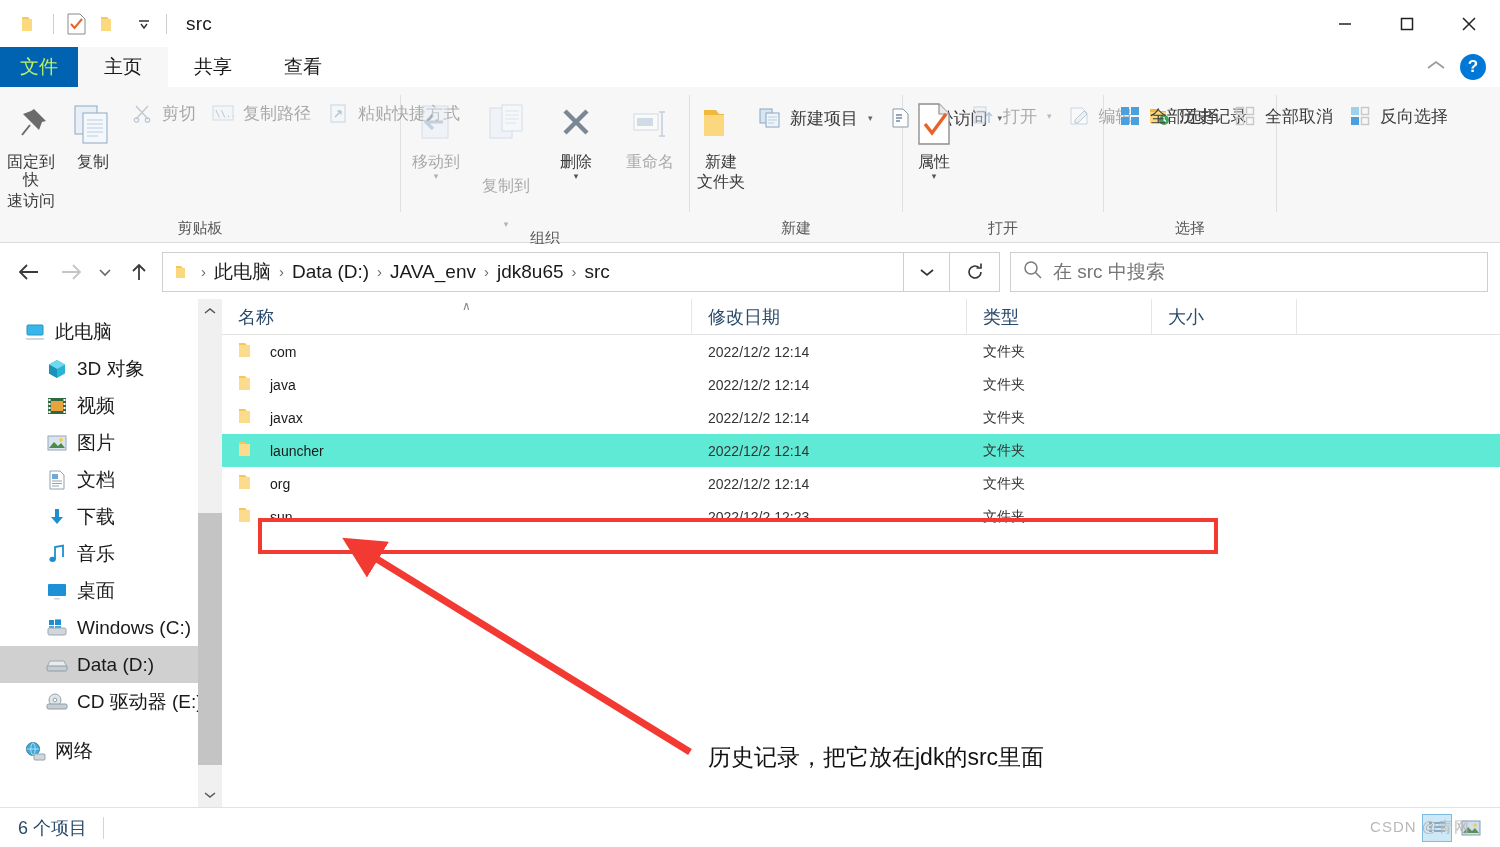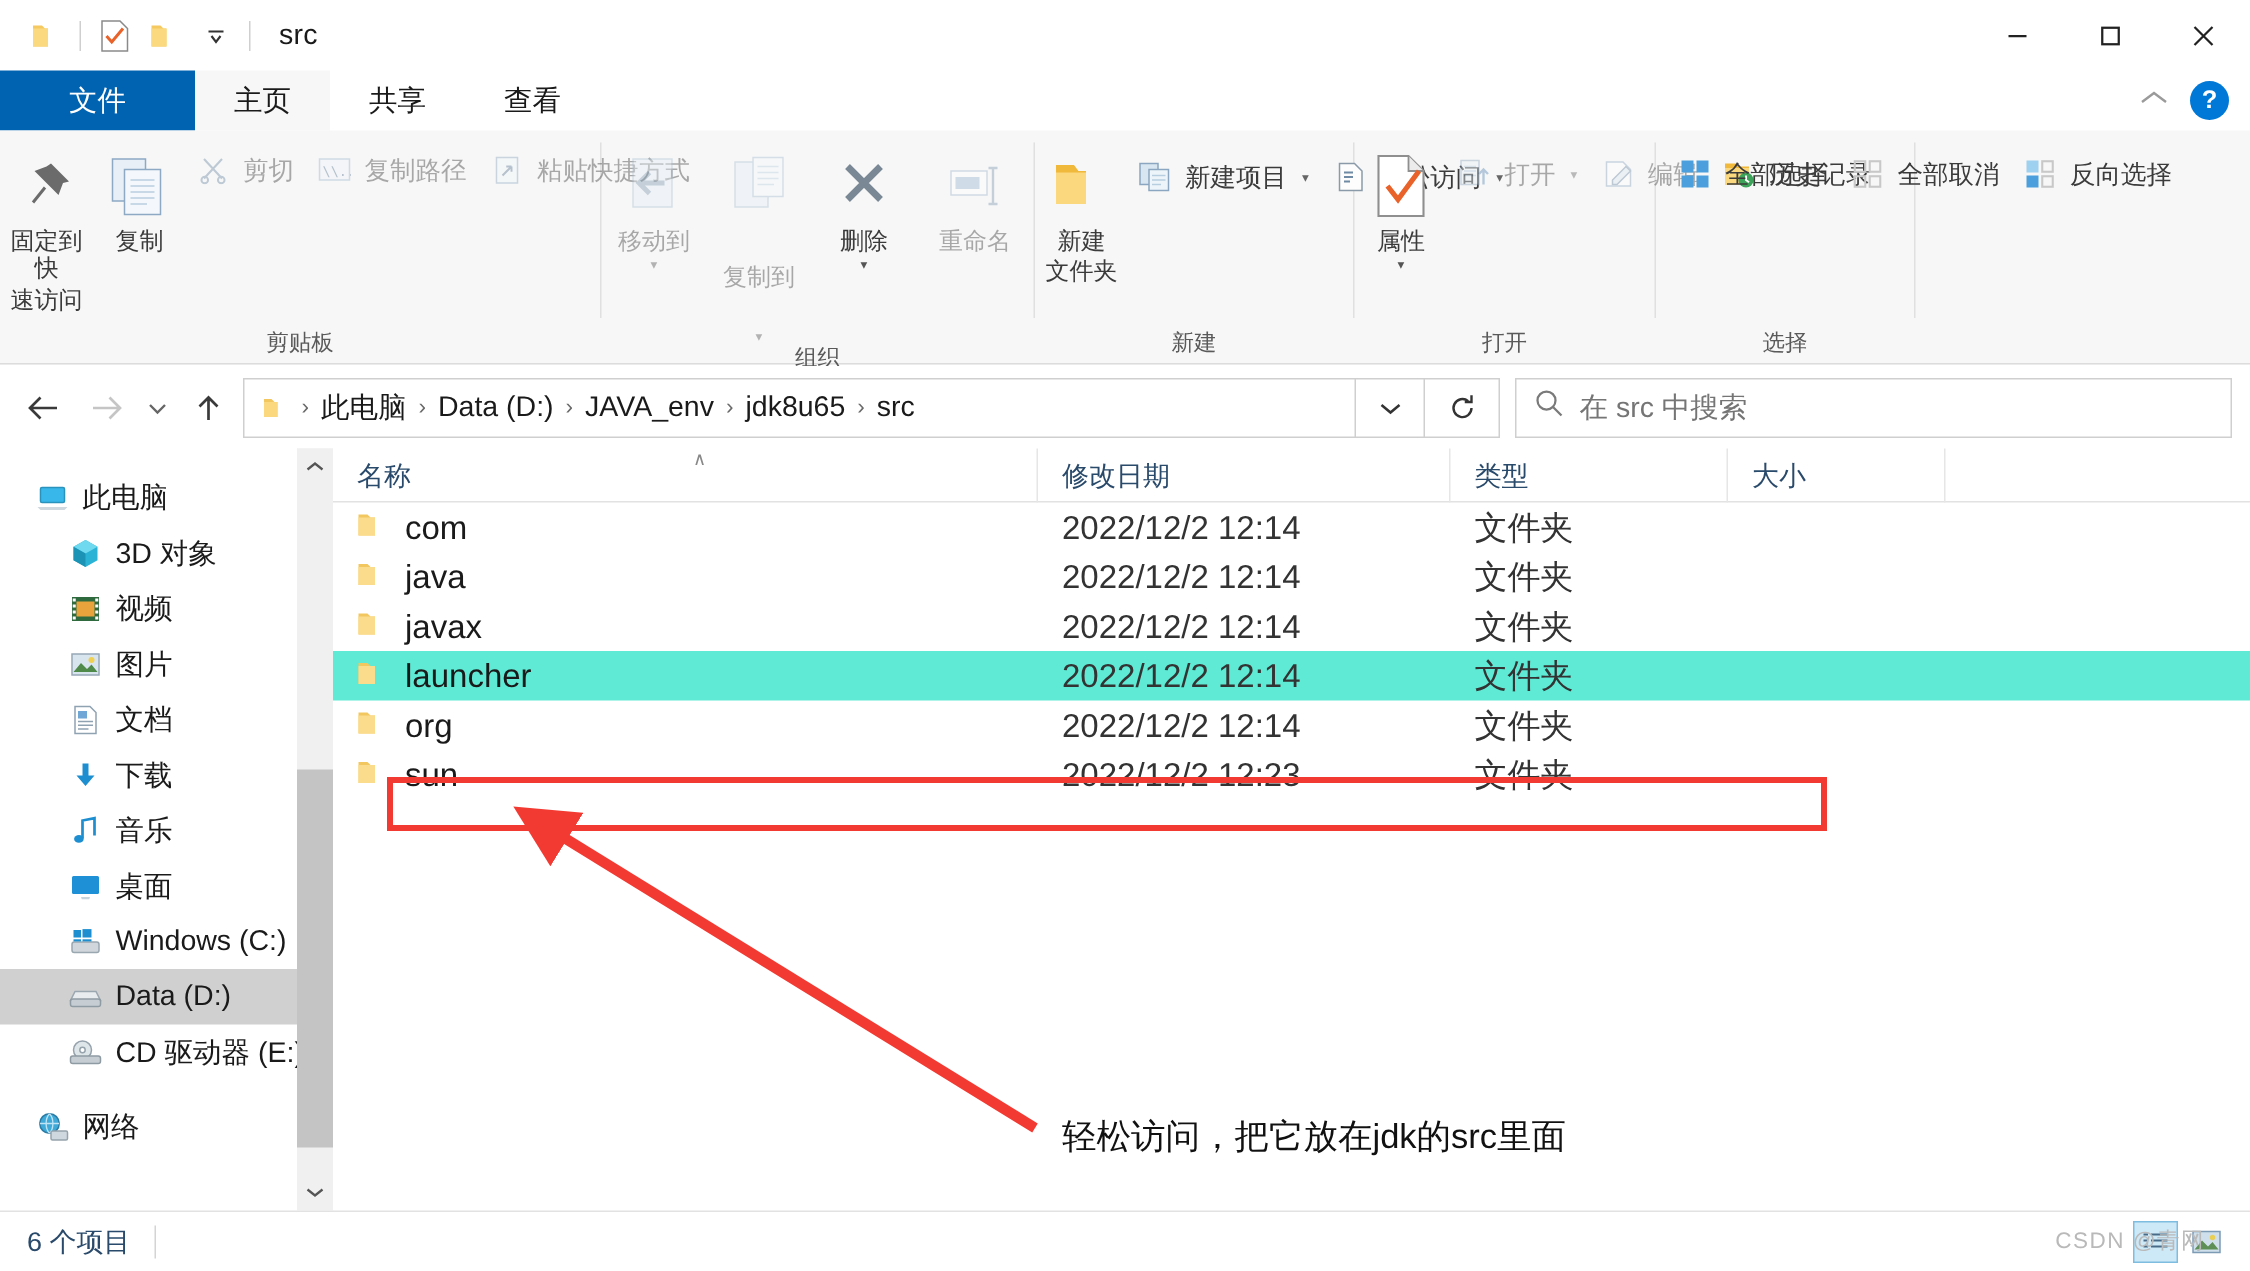--- a/index.html
+++ b/index.html
@@ -33,21 +33,21 @@
   
   .tabstrip {
     position:absolute; left:0; top:47px; width:1500px; height:40px;
     background:#ffffff; display:flex; align-items:flex-end;
     border-bottom:1px solid #dededr;
   }
   .tab {
     height:40px; display:flex; align-items:center; justify-content:center;
     padding:0 26px; font-size:19px; color:#1a1a1a; cursor:default;
   }
-  .tab.file { background:#0063b1; color:#ffffff; font-weight:400; padding:0 46px; }
+  .tab.file { background:#0063b1; color:#bef264; font-weight:400; padding:0 20px; }
   .tab.active { background:#f7f7f7; }
   .tab-right { position:absolute; right:0; top:0; height:40px; display:flex; align-items:center; gap:12px; padding-right:14px;}
   .chev-up { color:#9a9a9a; font-size:17px; }
   .help-btn {
     width:26px; height:26px; border-radius:50%; background:#0078d7;
     color:#fff; font-size:17px; font-weight:bold;
     display:flex; align-items:center; justify-content:center;
   }
 
   
@@ -124,21 +124,21 @@
   .colcell { font-size:18px; color:#2a4a6b; padding-left:16px; height:36px; display:flex; align-items:center; border-right:1px solid #e6e6e6; }
   .c-name { width:470px; }
   .c-date { width:275px; }
   .c-type { width:185px; }
   .c-size { width:145px; }
   .sort-mark { position:absolute; left:240px; top:0px; font-size:12px; color:#888; }
 
   .rows { position:relative; }
   .row { display:flex; height:33px; align-items:center; }
   .row.sel { background:#5eead4; }
-  .cell { font-size:22px; color:#1a1a1a; display:flex; align-items:center; }
+  .cell { font-size:14px; color:#1a1a1a; display:flex; align-items:center; }
   .cell.name { width:470px; padding-left:16px; gap:12px; }
   .cell.date { width:275px; padding-left:16px; color:#333; }
   .cell.type { width:185px; padding-left:16px; color:#333; }
   .cell.size { width:145px; padding-left:16px; }
 
   
   .anno-box {
     position:absolute; left:258px; top:518px; width:960px; height:36px;
     border:4px solid #f33a32; pointer-events:none;
   }
@@ -786,21 +786,21 @@
 
   <div class="anno-box"></div>
   <svg class="anno-svg" viewBox="0 0 1500 847">
     <defs>
       <marker id="arrowhead" markerWidth="6" markerHeight="6" refX="1" refY="3" orient="auto">
         <path d="M0,0 L0,6 L6,3 z" fill="#f33a32"></path>
       </marker>
     </defs>
     <line x1="690" y1="752" x2="372" y2="556" stroke="#f33a32" stroke-width="7" marker-end="url(#arrowhead)"></line>
   </svg>
-  <div class="anno-text">轻松访问，把它放在jdk的src里面</div>
+  <div class="anno-text">历史记录，把它放在jdk的src里面</div>
 
   <div class="statusbar">
     <div class="status-txt">6 个项目</div>
     <div class="status-sep"></div>
     <div class="view-btns">
       <div class="view-btn active">
         <svg width="18" height="16" viewBox="0 0 18 16">
             <g stroke="#4a6b88" stroke-width="1.2" fill="none">
               <path d="M1 3h3M6 3h11M1 7h3M6 7h11M1 11h3M6 11h11"></path>
             </g>

